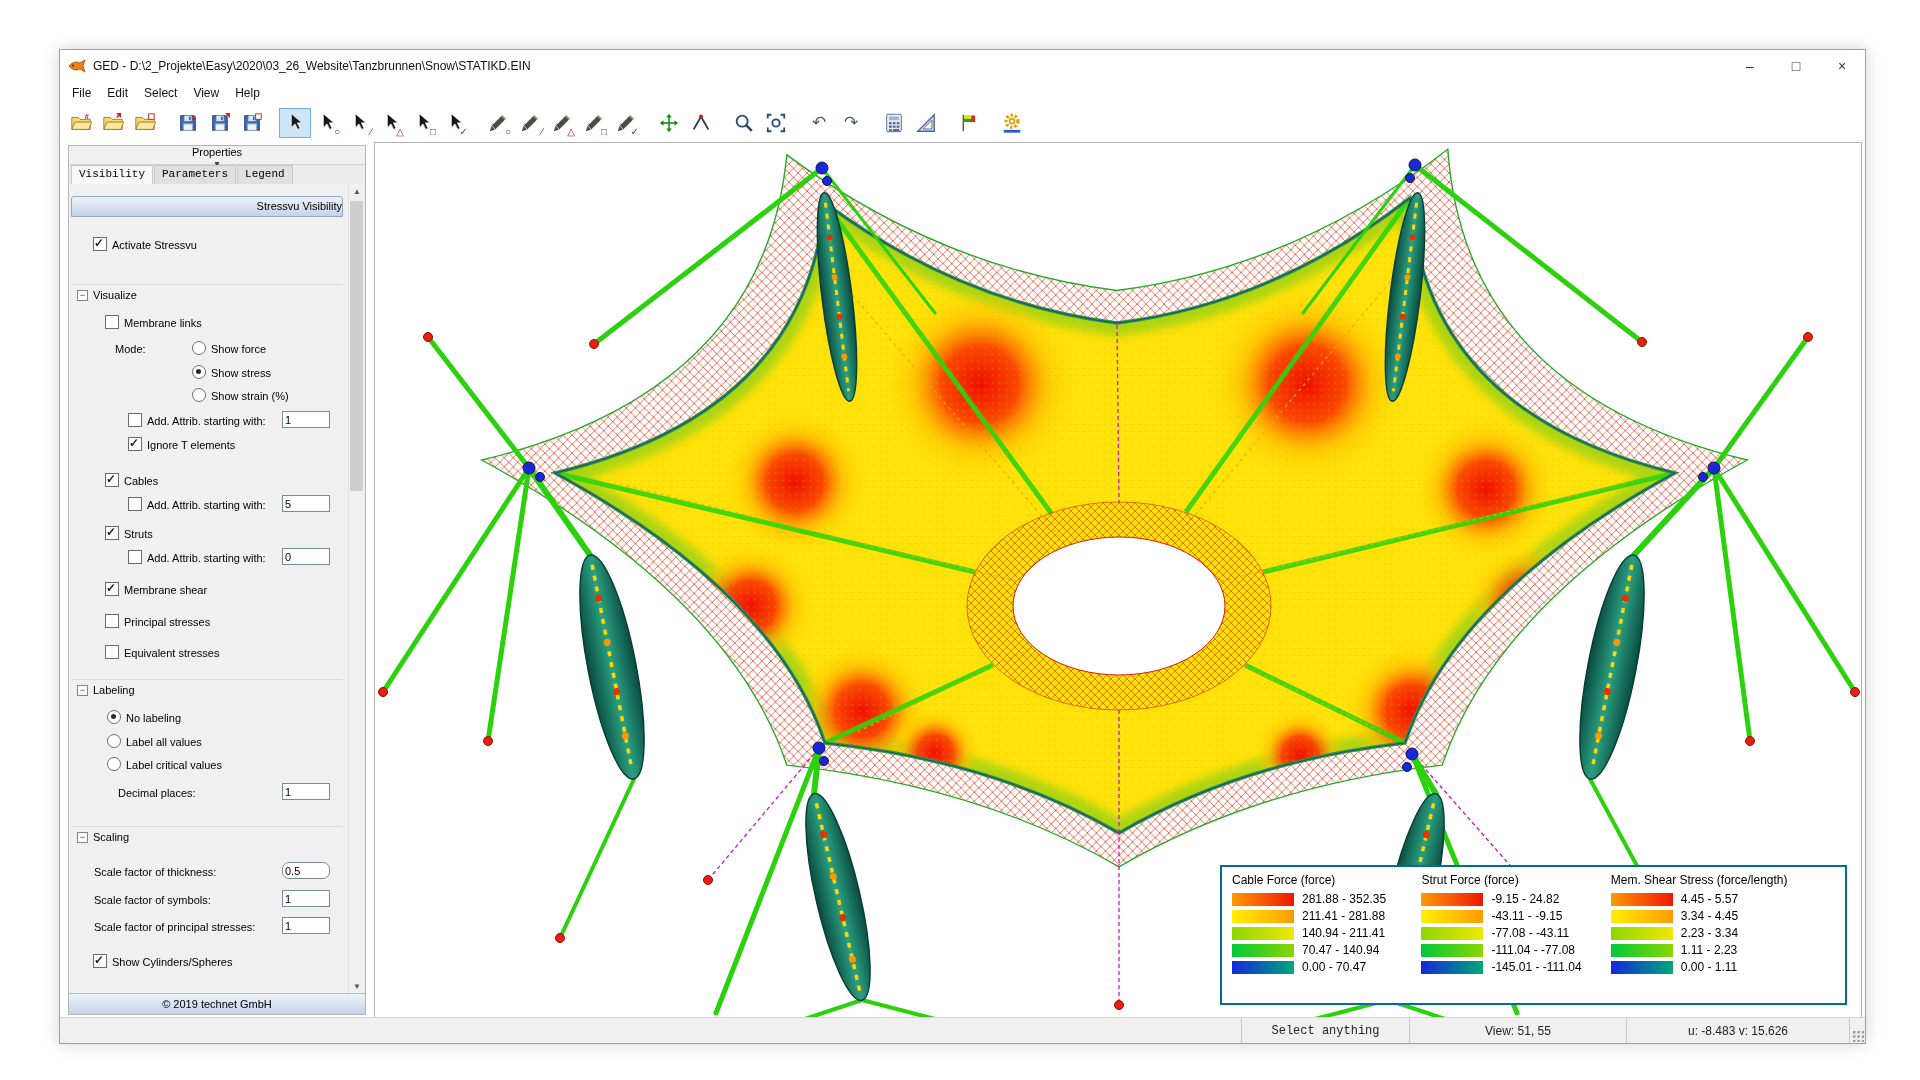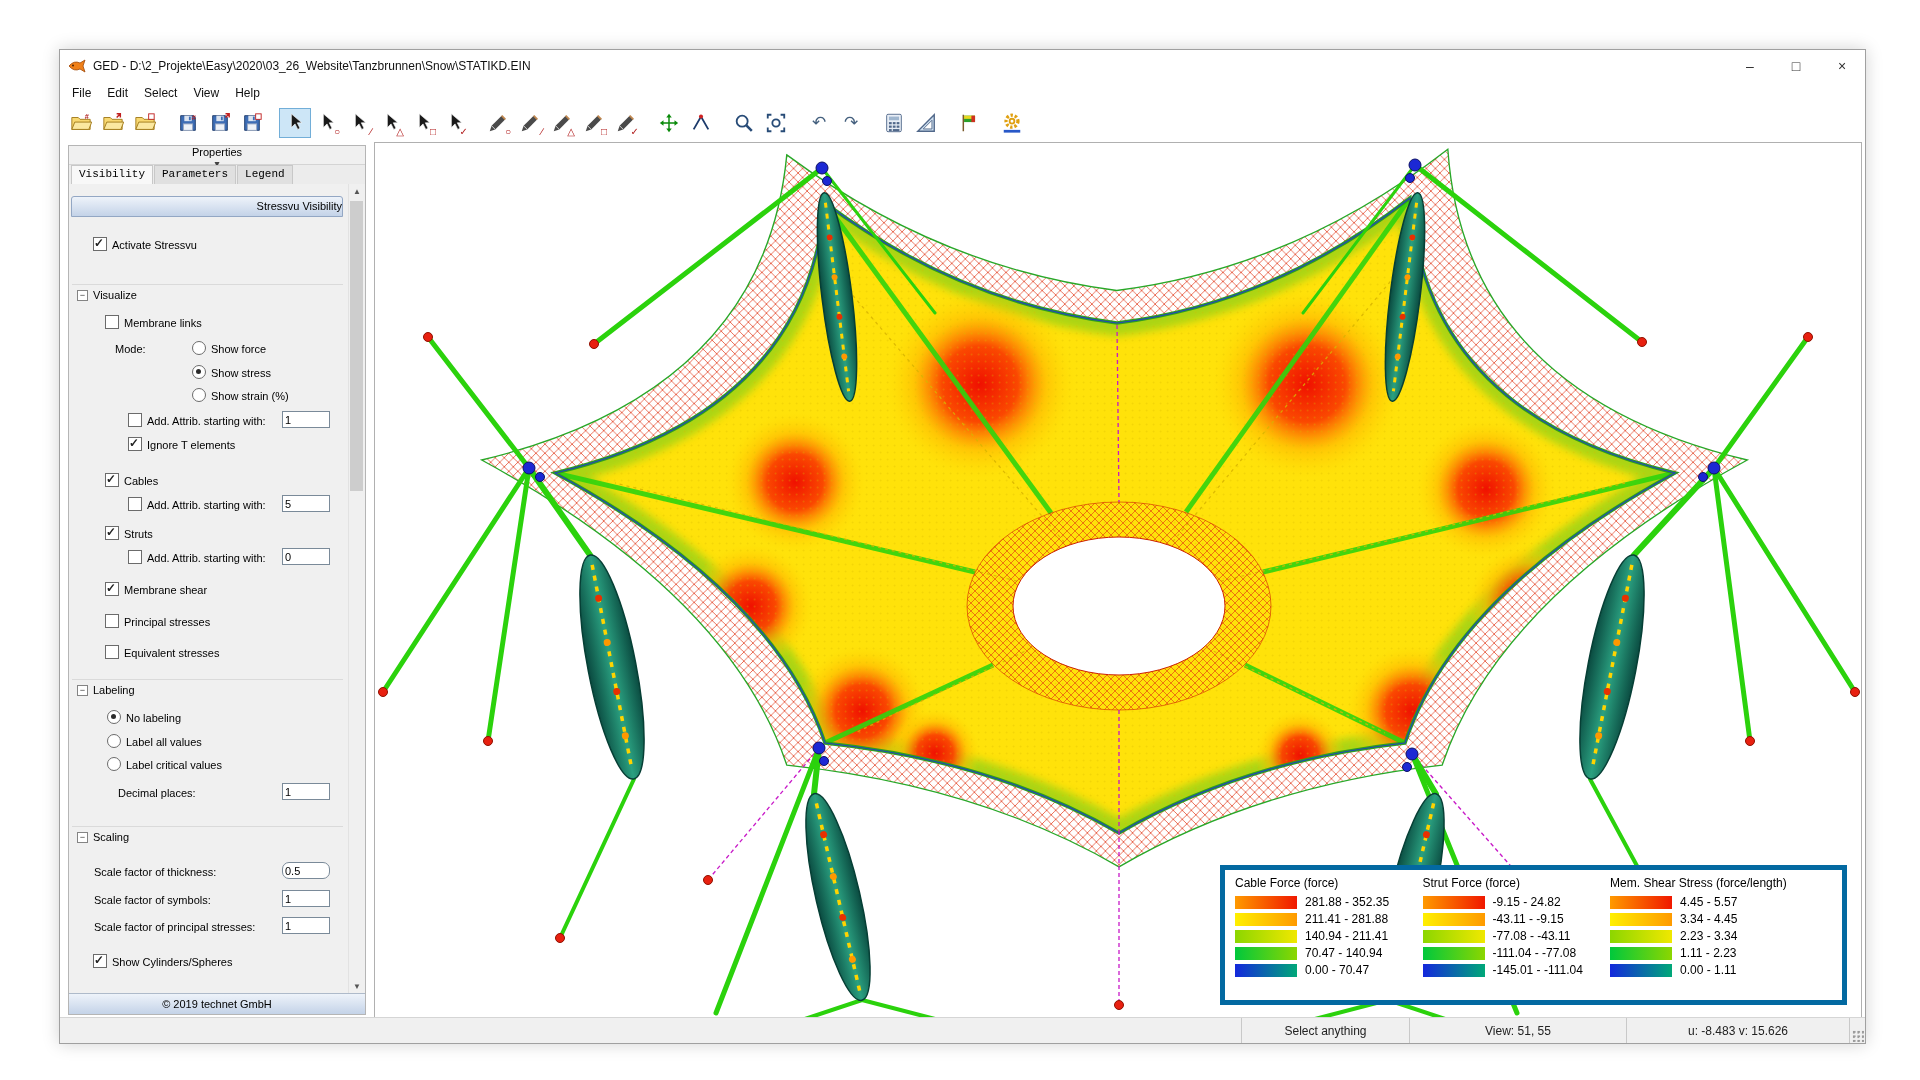--- a/index.html
+++ b/index.html
@@ -45,33 +45,33 @@
   .pfield{position:absolute;left:213px;width:42px;height:15px;font-size:11px;font-family:inherit;
     border:1px solid #7a8a99;padding:0 2px;background:#fff;}
   .pscroll{position:absolute;top:0;right:0;bottom:0;width:16px;background:#f0f0f0;border-left:1px solid #e2e2e2;}
   .pscroll .arr{position:absolute;left:0;width:16px;height:15px;text-align:center;font-size:8px;color:#555;background:#f0f0f0;border:none;padding:0;}
   .pscroll .thumb{position:absolute;left:1px;width:13px;top:17px;height:290px;background:#cdcdcd;}
   .pfooter{position:absolute;left:0;right:0;bottom:0;height:20px;line-height:20px;text-align:center;
     background:linear-gradient(#eef3fa,#c4d3e8);border-top:1px solid #aebaca;}
   
   .canvas{position:absolute;left:314px;top:92px;width:1486px;height:876px;background:#fff;
     border:1px solid #b0b0b0;box-sizing:content-box;overflow:hidden;}
-  .legend{position:absolute;left:845px;top:722px;width:627px;height:140px;background:#fff;border:5px solid #0369a1;
+  .legend{position:absolute;left:845px;top:722px;width:627px;height:140px;background:#fff;border:2px solid #0369a1;
     box-sizing:border-box;display:flex;gap:10px;padding:6px 10px;font-size:12px;}
   .legend-col{flex:1;display:flex;flex-direction:column;gap:3px;}
   .legend-col:last-child{flex:1.25;}
   .legend-title{margin-bottom:2px;}
   .legend-row{display:flex;align-items:center;gap:8px;}
   .legend-swatch{width:62px;height:13px;flex:none;}
   
   .statusbar{position:absolute;left:0;right:0;bottom:0;height:25px;background:#f0f0f0;border-top:1px solid #d5d5d5;
     display:flex;align-items:stretch;font-size:12px;color:#222;}
   .sb-spacer{flex:1;}
   .sb-cell{border-left:1px solid #c9c9c9;display:flex;align-items:center;justify-content:center;}
-  .sb-msg{width:167px;}  .sb-view{width:216px;}  .sb-coords{width:222px;}
+  .sb-msg{width:167px;font-family:Liberation Mono, monospace;}  .sb-view{width:216px;}  .sb-coords{width:222px;}
   .grip{width:15px;display:flex;align-items:flex-end;justify-content:flex-end;}
   .grip-dots{width:12px;height:12px;margin:0 1px 1px 0;
     background-image:radial-gradient(circle at 2px 2px,#9a9a9a 1.3px,transparent 1.5px);background-size:4.5px 4.5px;}
 </style>
 </head>
 <body>
 
 <div class="window">
 
   <div class="titlebar">

